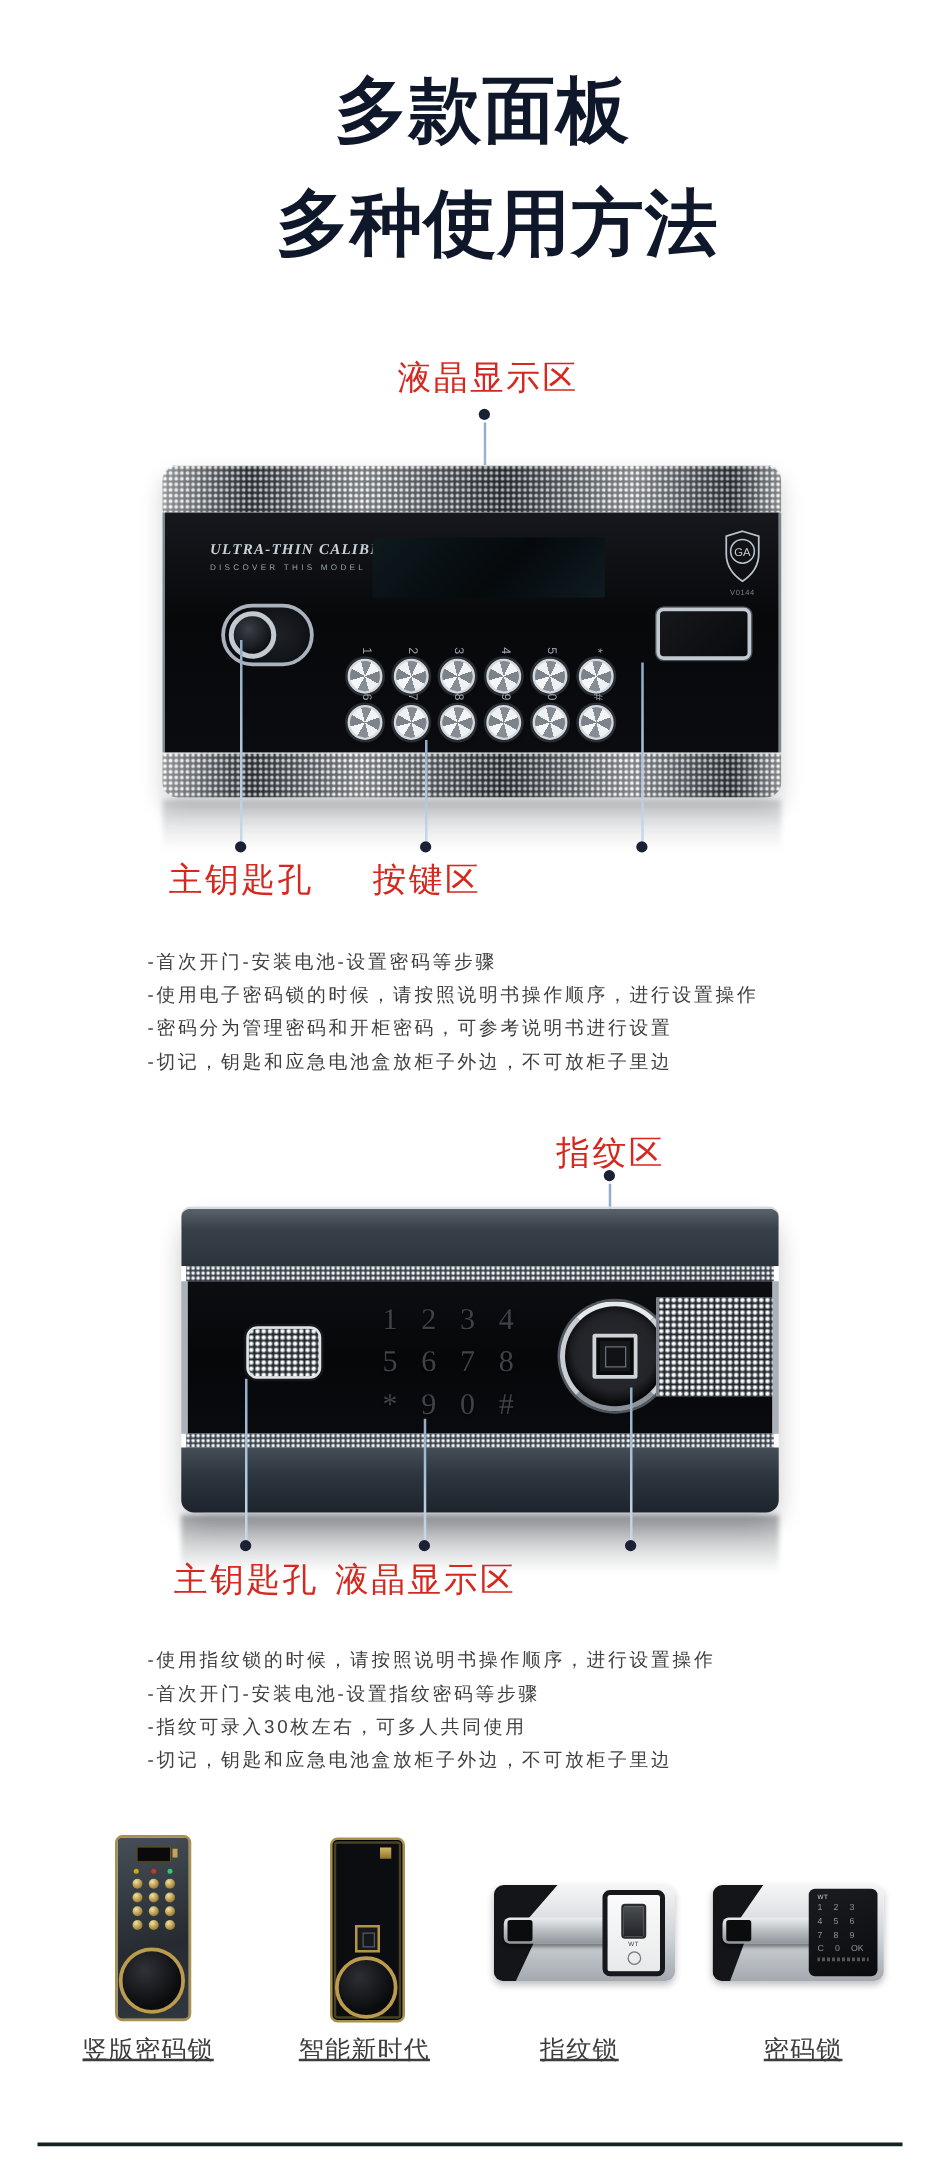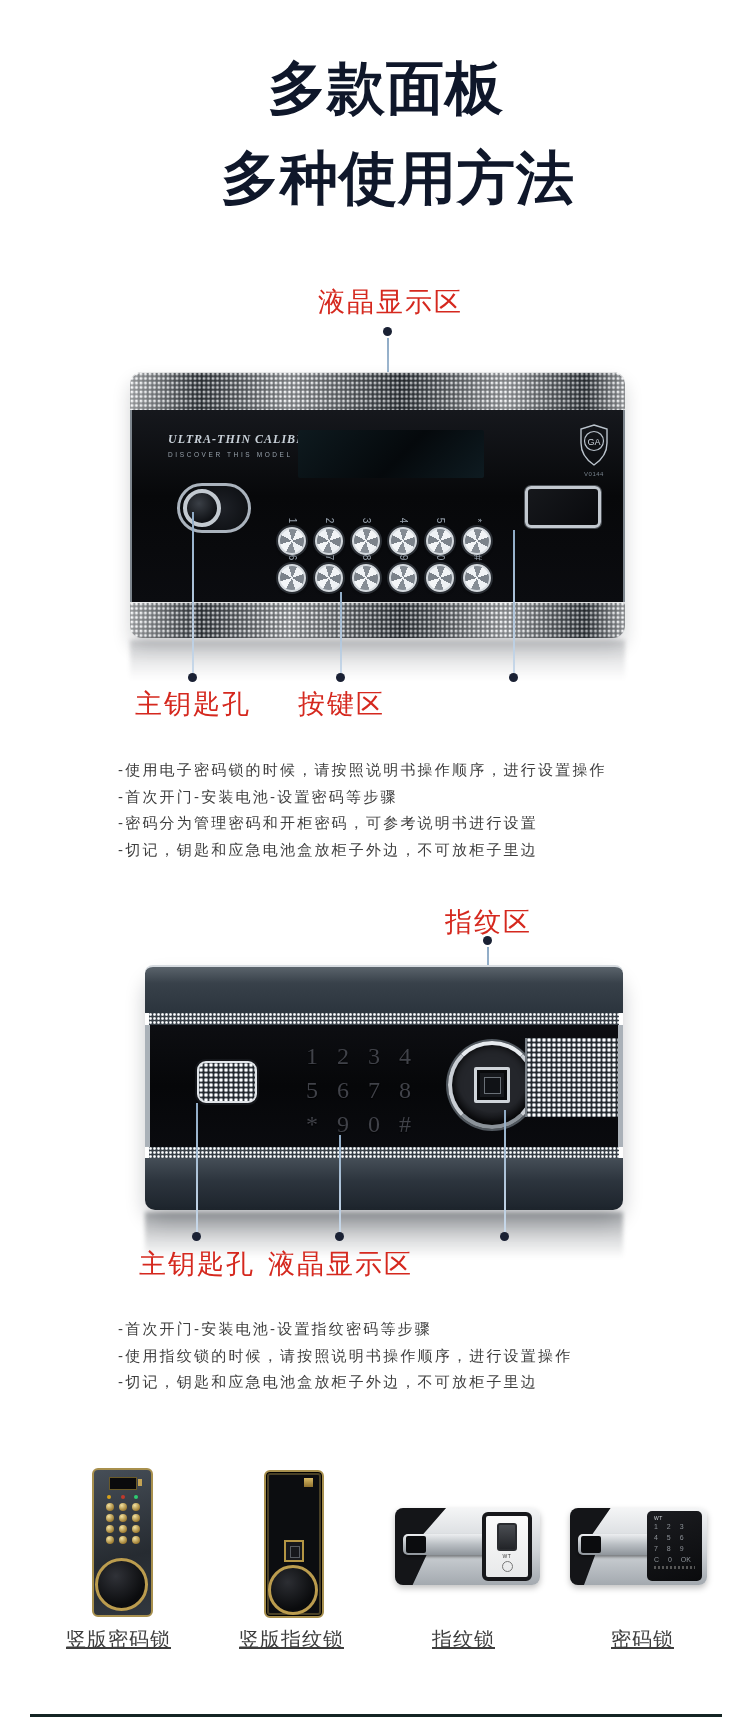--- a/index.html
+++ b/index.html
@@ -254,22 +254,22 @@
   <div class="cline" style="left:192px;top:512px;height:161px"></div>
   <div class="cdot" style="left:188px;top:673px"></div>
   <div class="red-label" style="left:135px;top:686px">主钥匙孔</div>
   <div class="cline" style="left:340px;top:592px;height:81px"></div>
   <div class="cdot" style="left:336px;top:673px"></div>
   <div class="red-label" style="left:298px;top:686px">按键区</div>
   <div class="cline" style="left:513px;top:530px;height:143px"></div>
   <div class="cdot" style="left:509px;top:673px"></div>
 
   <div class="notes n1">
+    <div class="note-line">-首次开门-安装电池-设置密码等步骤</div>
     <div class="note-line">-使用电子密码锁的时候，请按照说明书操作顺序，进行设置操作</div>
-    <div class="note-line">-首次开门-安装电池-设置密码等步骤</div>
     <div class="note-line">-密码分为管理密码和开柜密码，可参考说明书进行设置</div>
     <div class="note-line">-切记，钥匙和应急电池盒放柜子外边，不可放柜子里边</div>
   </div>
 
   <div class="red-label" style="left:445px;top:904px">指纹区</div>
   <div class="cdot" style="left:483px;top:936px"></div>
   <div class="cline" style="left:487px;top:947px;height:131px"></div>
 
   <div class="panel2">
     <div class="p2-top"></div>
@@ -296,22 +296,23 @@
   <div class="cline" style="left:196px;top:1103px;height:129px"></div>
   <div class="cdot" style="left:192px;top:1232px"></div>
   <div class="red-label" style="left:139px;top:1246px">主钥匙孔</div>
   <div class="cline" style="left:339px;top:1135px;height:97px"></div>
   <div class="cdot" style="left:335px;top:1232px"></div>
   <div class="red-label" style="left:268px;top:1246px">液晶显示区</div>
   <div class="cline" style="left:504px;top:1110px;height:122px"></div>
   <div class="cdot" style="left:500px;top:1232px"></div>
 
   <div class="notes n2">
+    <div class="note-line">-使用指纹锁的时候，请按照说明书操作顺序，进行设置操作</div>
     <div class="note-line">-首次开门-安装电池-设置指纹密码等步骤</div>
-    <div class="note-line">-使用指纹锁的时候，请按照说明书操作顺序，进行设置操作</div>
+    <div class="note-line">-指纹可录入30枚左右，可多人共同使用</div>
     <div class="note-line">-切记，钥匙和应急电池盒放柜子外边，不可放柜子里边</div>
   </div>
 
   <div class="product lock1">
     <div class="l1-display"></div>
     <div class="l1-nub"></div>
     <div class="l1-leds">
       <div class="led y"></div>
       <div class="led r"></div>
       <div class="led g"></div>
@@ -358,18 +359,18 @@
       <div class="l4-brand">WT</div>
       <div class="l4-row">1 2 3</div>
       <div class="l4-row">4 5 6</div>
       <div class="l4-row">7 8 9</div>
       <div class="l4-row">C 0 OK</div>
       <div class="l4-dots"></div>
     </div>
   </div>
 
   <div class="p-label" style="left:66px">竖版密码锁</div>
-  <div class="p-label" style="left:239px">竖版指纹锁</div>
+  <div class="p-label" style="left:239px">智能新时代</div>
   <div class="p-label" style="left:432px">指纹锁</div>
   <div class="p-label" style="left:611px">密码锁</div>
 
   <div class="bottom-rule"></div>
 </div>
 
 </body></html>

